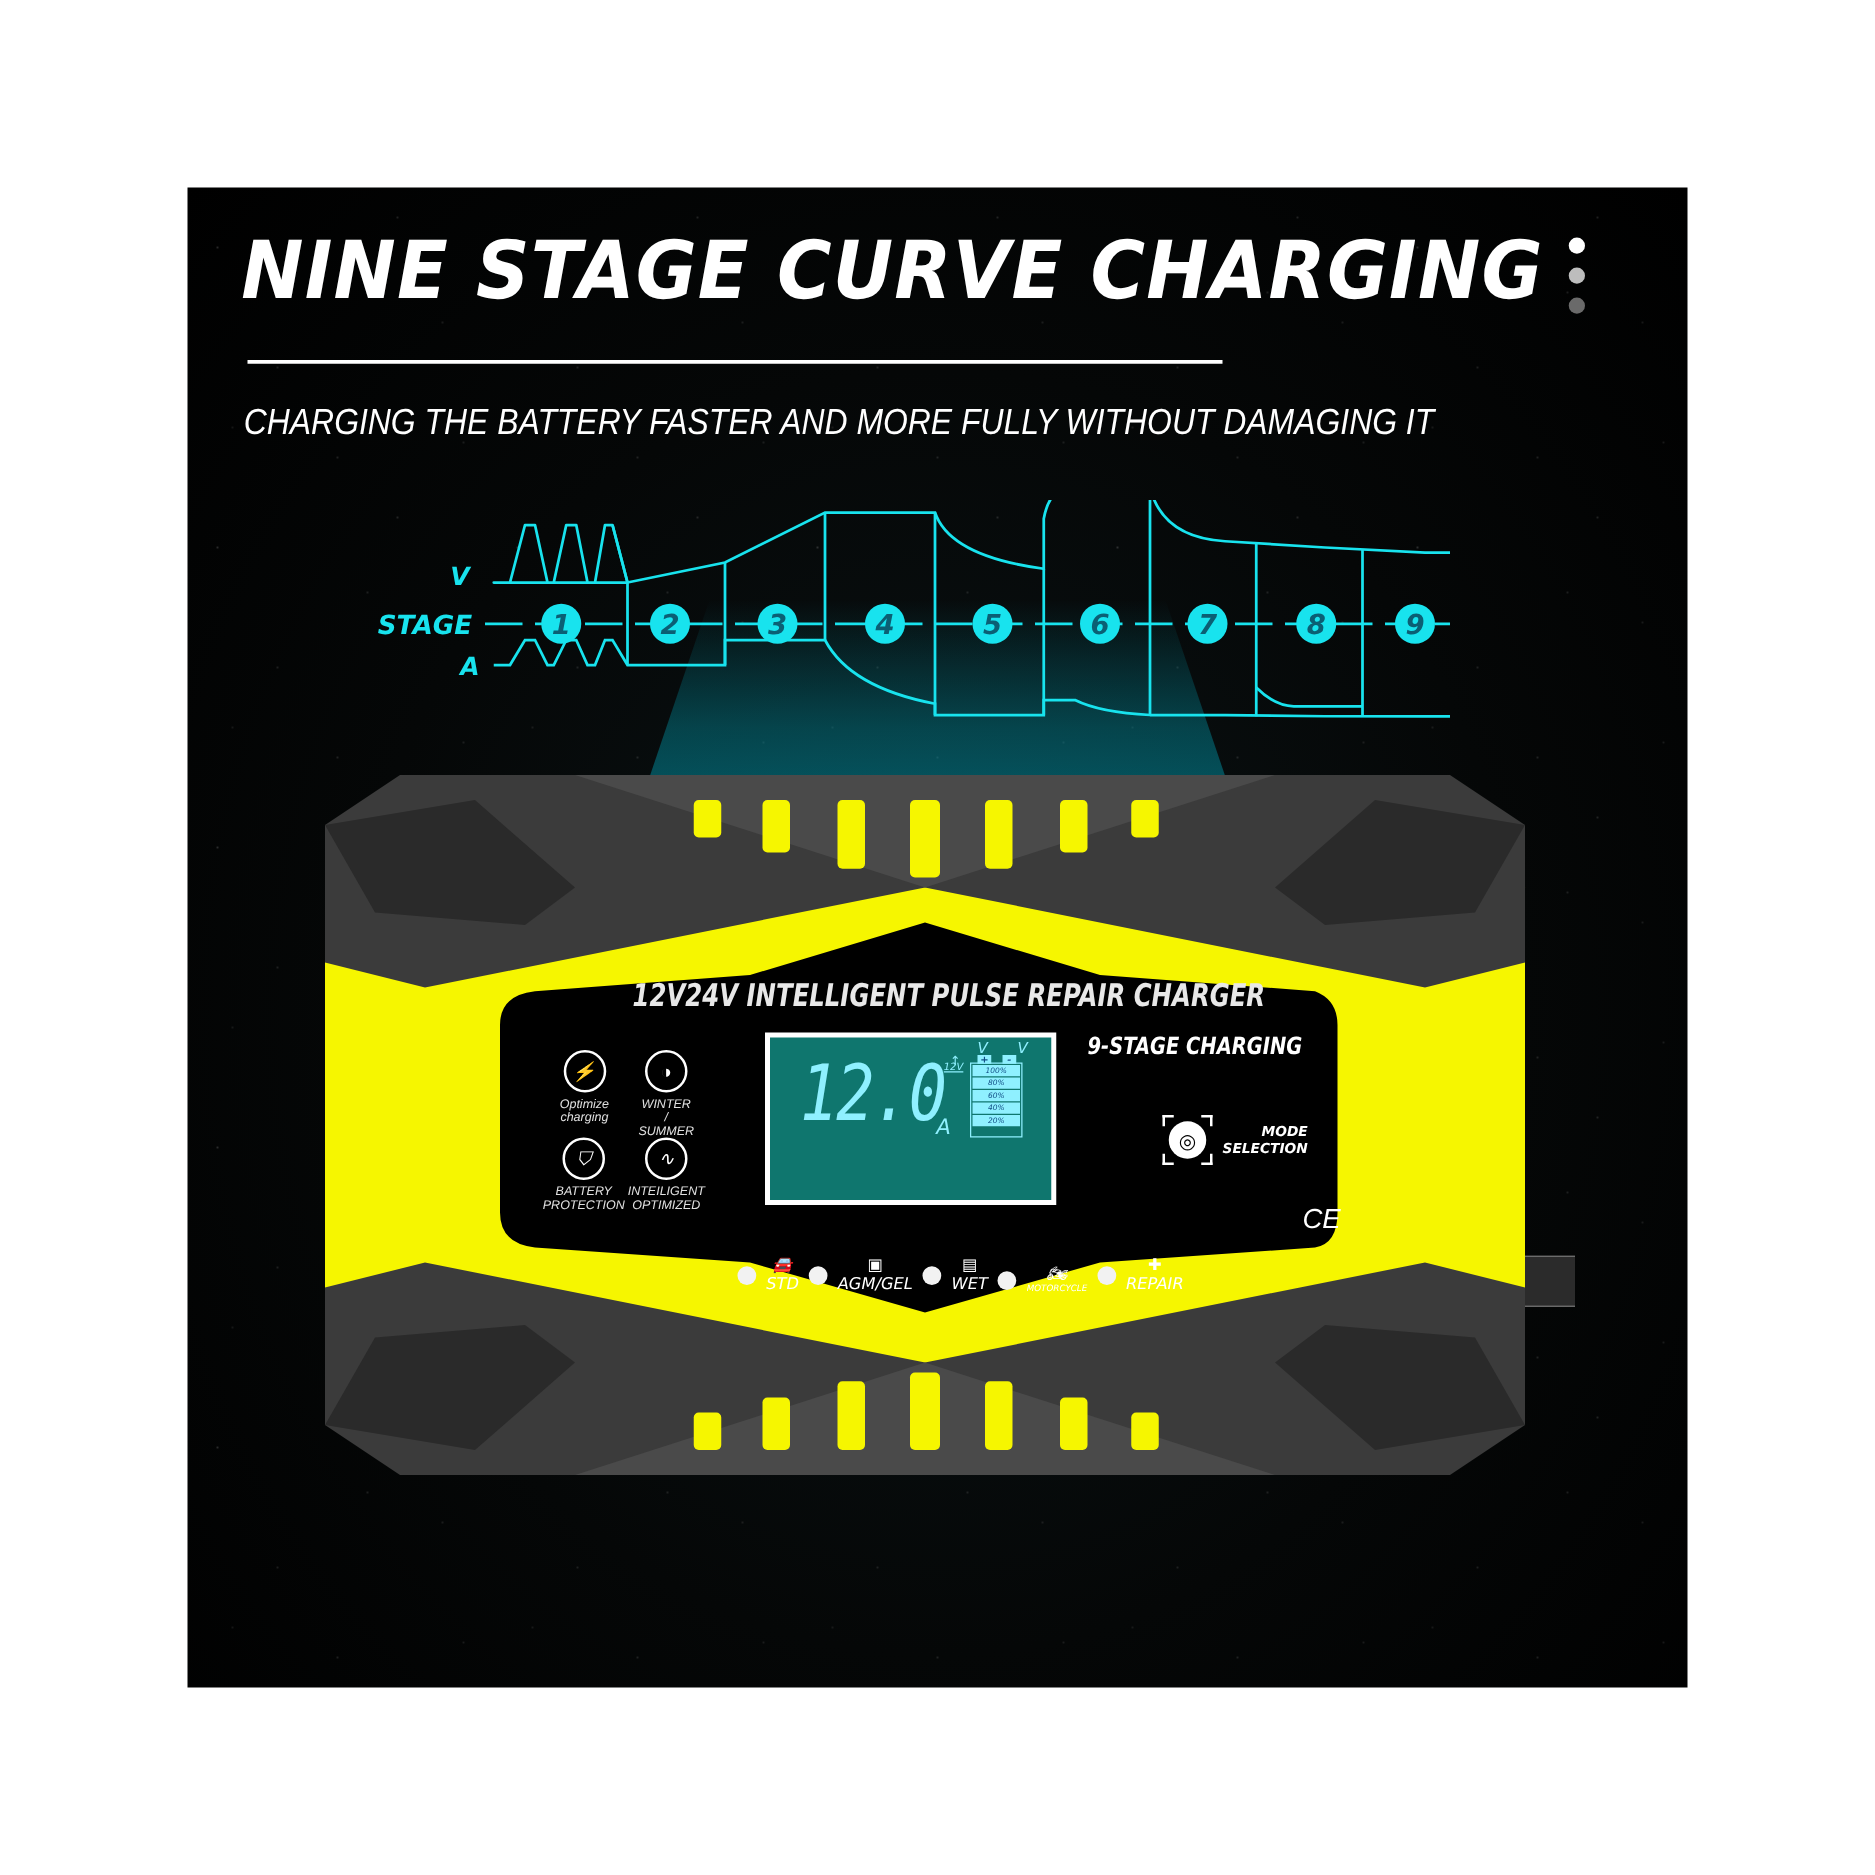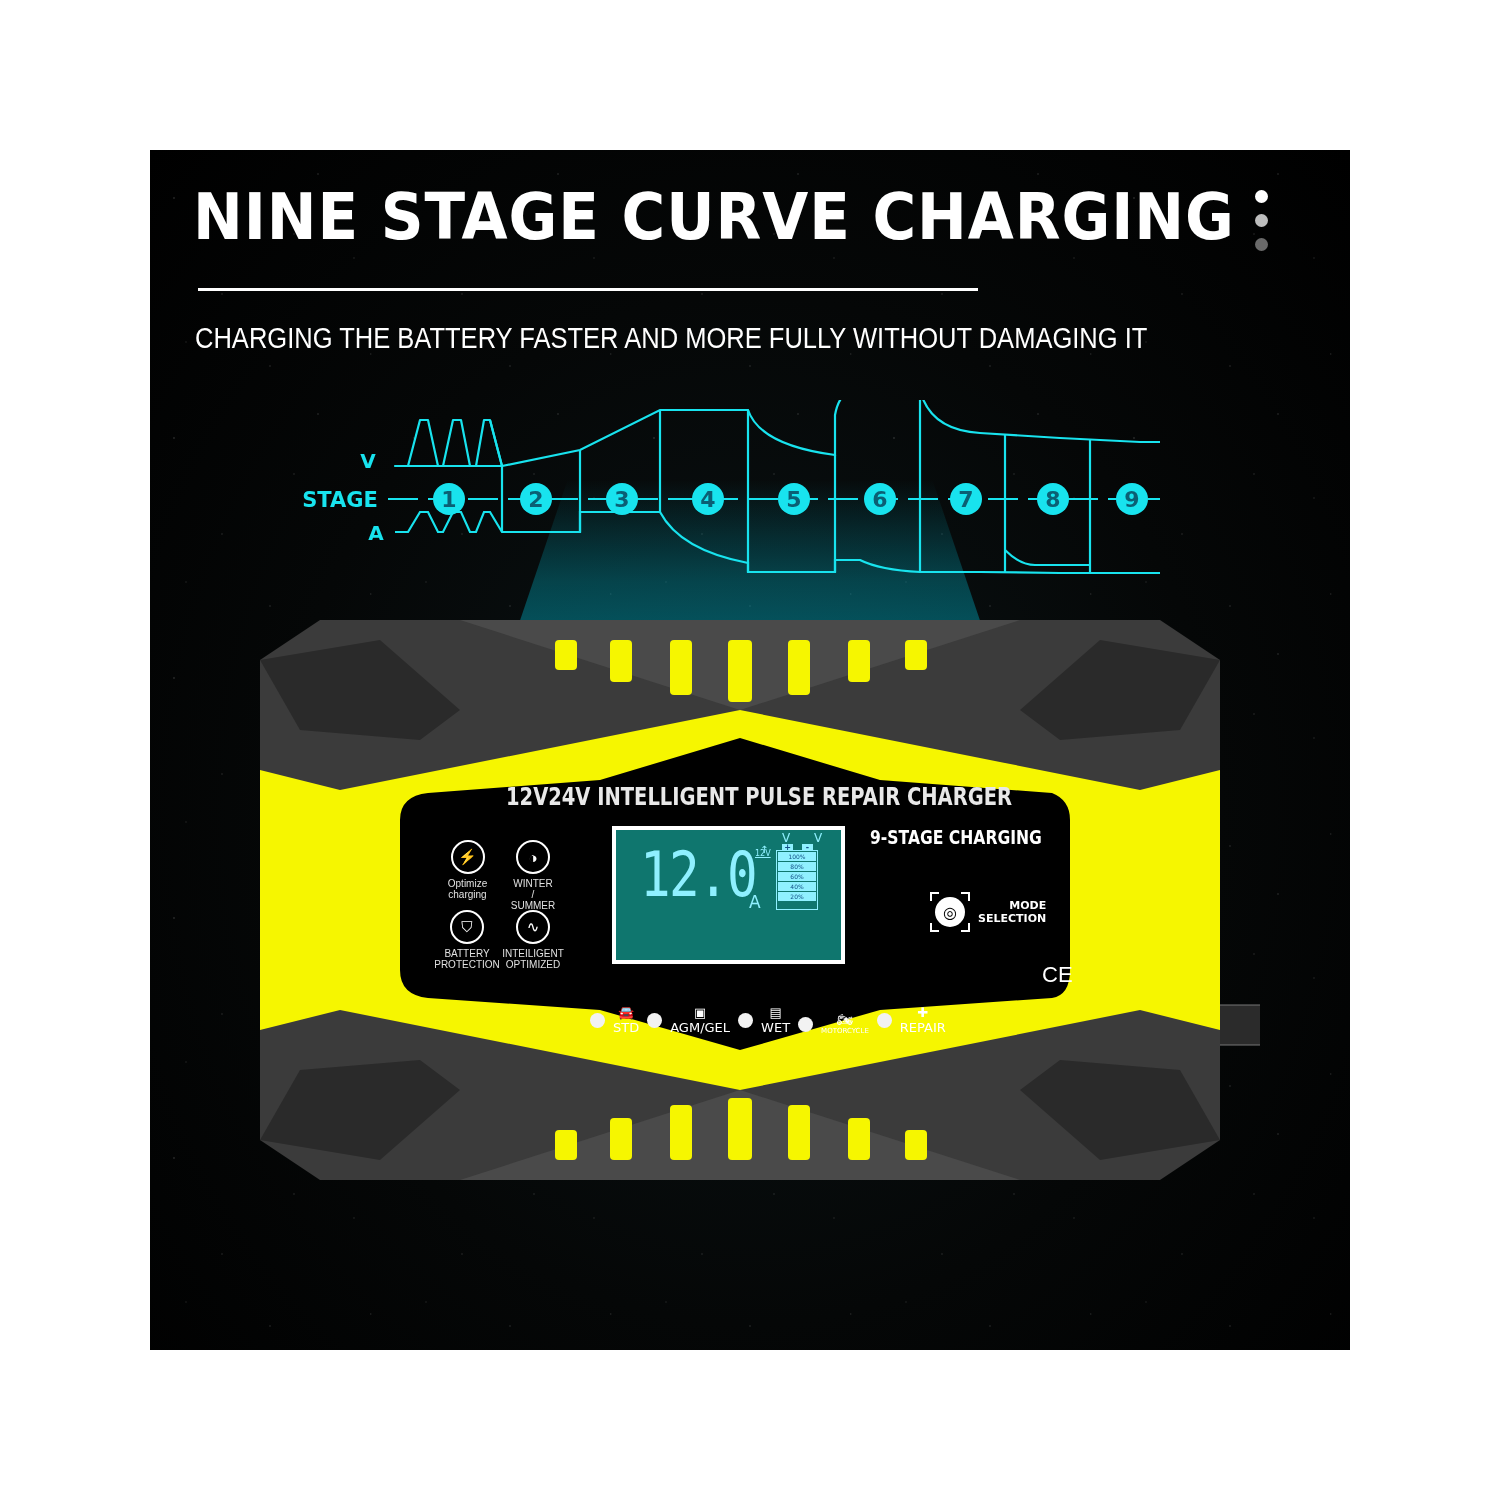--- a/index.html
+++ b/index.html
@@ -1,20 +1,21 @@
 <!DOCTYPE html>
 <html><head>
 <meta charset="utf-8">
 <style>
   html, body { margin: 0; padding: 0; background: #ffffff; }
   body { width: 1500px; height: 1500px; position: relative; overflow: hidden; font-family: "DejaVu Sans", sans-serif; }
   .panel {
     position: absolute; left: 150px; top: 150px; width: 1200px; height: 1200px;
     background: radial-gradient(ellipse at 50% 55%, #0b1416 0%, #050707 55%, #000 100%);
     overflow: hidden;
+    font-style: italic;
   }
   .stars { position: absolute; inset: 0; opacity: .35;
     background-image:
       radial-gradient(1px 1px at 10% 20%, #fff, transparent),
       radial-gradient(1px 1px at 30% 60%, #aaa, transparent),
       radial-gradient(1px 1px at 70% 10%, #ccc, transparent),
       radial-gradient(1px 1px at 85% 45%, #999, transparent),
       radial-gradient(1px 1px at 50% 90%, #bbb, transparent),
       radial-gradient(1px 1px at 15% 80%, #888, transparent),
       radial-gradient(1px 1px at 60% 35%, #aaa, transparent),

